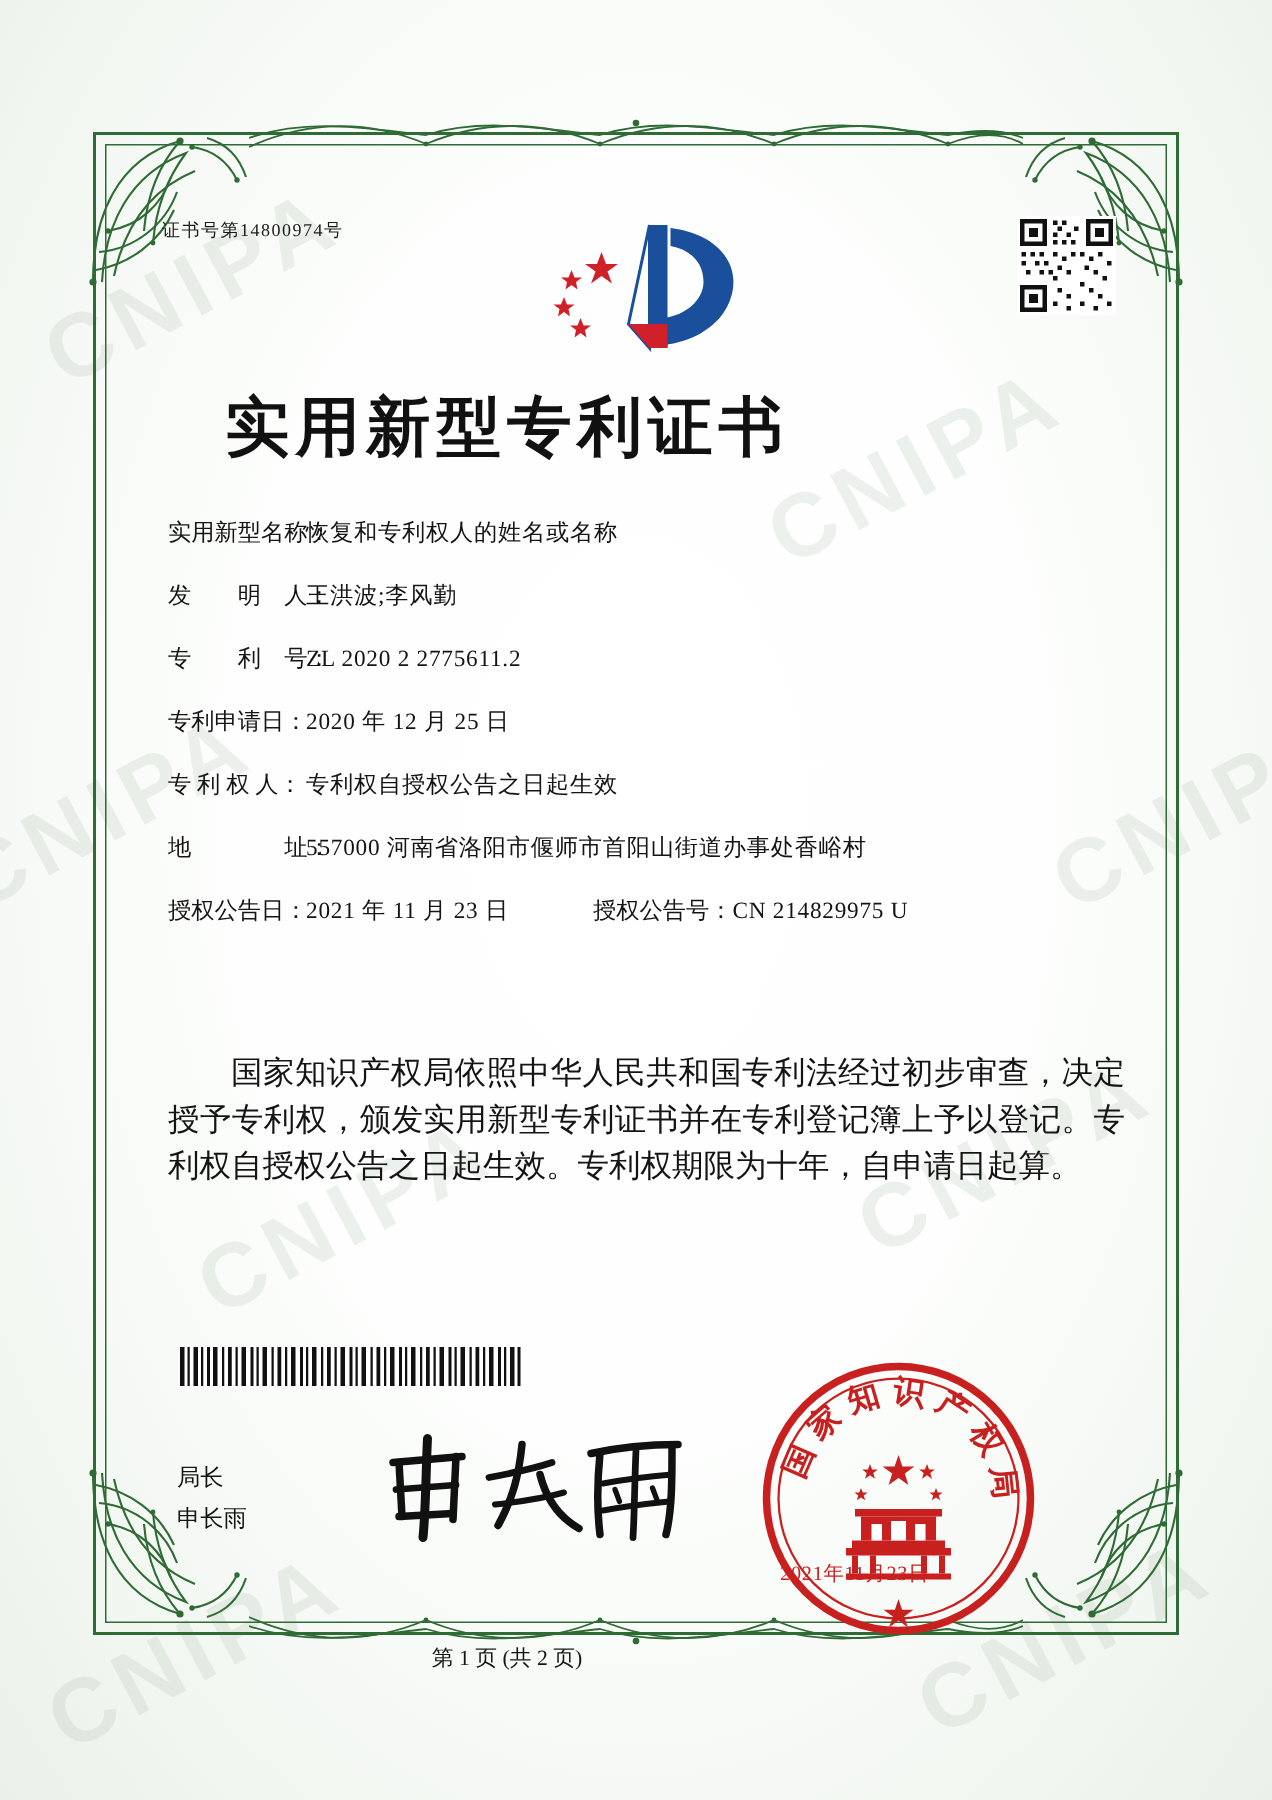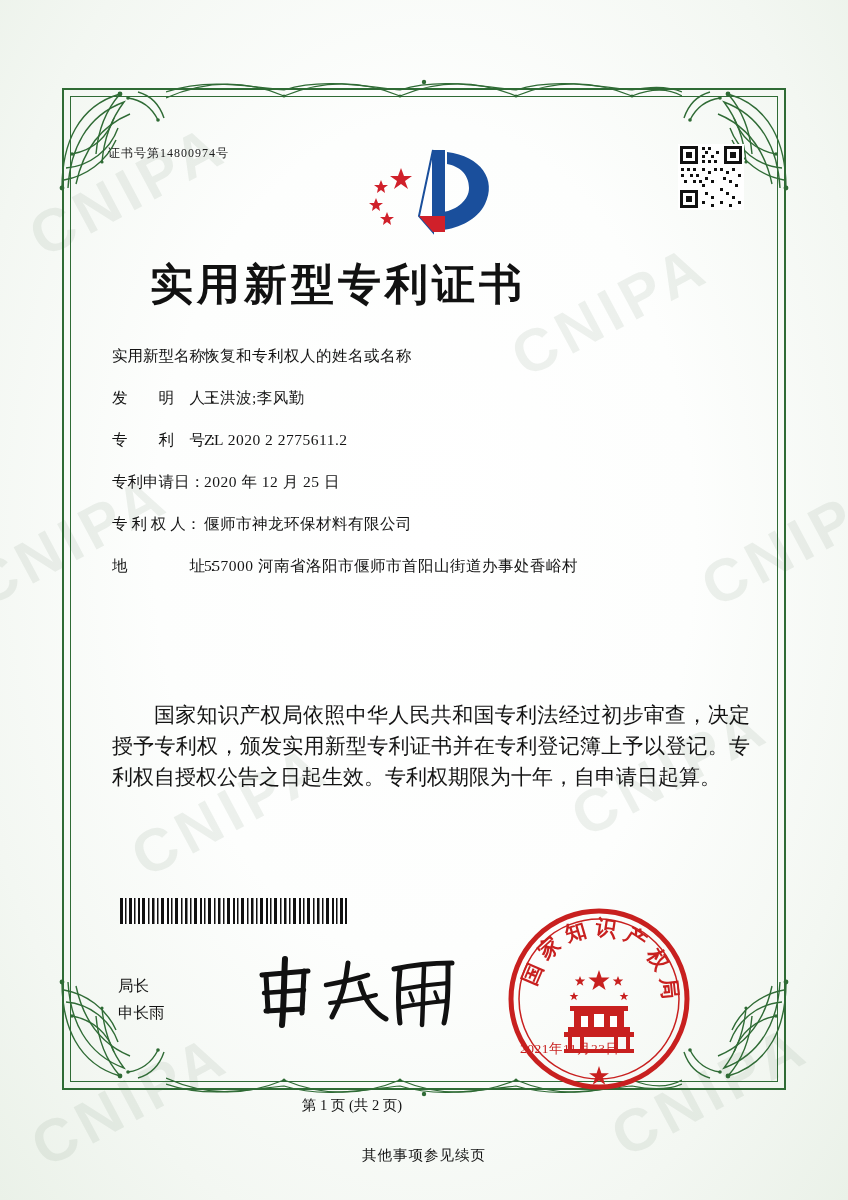--- a/index.html
+++ b/index.html
@@ -212,21 +212,20 @@
 
   
   .page-num {
     position: absolute;
     left: 0;
     top: 1096px;
     width: 676px;
     text-align: center;
     font-size: 14.5px;
     color: #141414;
-    margin-left: 14px;
   }
   .footer-note {
     position: absolute;
     left: 0;
     top: 1146px;
     width: 848px;
     text-align: center;
     font-size: 14.5px;
     color: #141414;
     letter-spacing: 1px;
@@ -458,24 +457,27 @@
     <div class="row">
       <span class="lbl">发　　明　人：</span><span class="val">王洪波;李风勤</span>
     </div>
     <div class="row">
       <span class="lbl">专　　利　号：</span><span class="val">ZL 2020 2 2775611.2</span>
     </div>
     <div class="row">
       <span class="lbl">专利申请日：</span><span class="val">2020 年 12 月 25 日</span>
     </div>
     <div class="row">
-      <span class="lbl">专 利 权 人：</span><span class="val">偃师市神龙环保材料有限公司</span>
+      <span class="lbl">专 利 权 人：</span><span class="val">专利权自授权公告之日起生效</span>
     </div>
     <div class="row">
       <span class="lbl">地　　　　址：</span><span class="val">557000 河南省洛阳市偃师市首阳山街道办事处香峪村</span>
+    </div>
+    <div class="row dual">
+      <span class="lbl">授权公告日：</span><span class="val">2021 年 11 月 23 日</span><span class="second-lbl">授权公告号：</span><span class="val">CN 214829975 U</span>
     </div>
   </div>
 
   <div class="paras">
     <p>国家知识产权局依照中华人民共和国专利法经过初步审查，决定授予专利权，颁发实用新型专利证书并在专利登记簿上予以登记。专利权自授权公告之日起生效。专利权期限为十年，自申请日起算。</p>
   </div>
 
   <div class="barcode">
     <svg viewBox="0 0 228 26" width="228" height="26" preserveAspectRatio="none">
       <rect width="228" height="26" fill="#ffffff"></rect>
@@ -600,15 +602,14 @@
         <rect x="120" y="131" width="4" height="12"></rect>
         <rect x="58" y="143" width="70" height="4"></rect>
       </g>
 
       <polygon points="93,160 95.4,167.2 103,167.2 96.8,171.6 99.2,178.8 93,174.4 86.8,178.8 89.2,171.6 83,167.2 90.6,167.2" fill="#c8201f"></polygon>
     </svg>
   </div>
   <div class="seal-date">2021年11月23日</div>
 
   <div class="page-num">第 1 页 (共 2 页)</div>
-  <div class="footer-note">其他事项参见续页</div>
 
 </div>
 
 </body></html>

